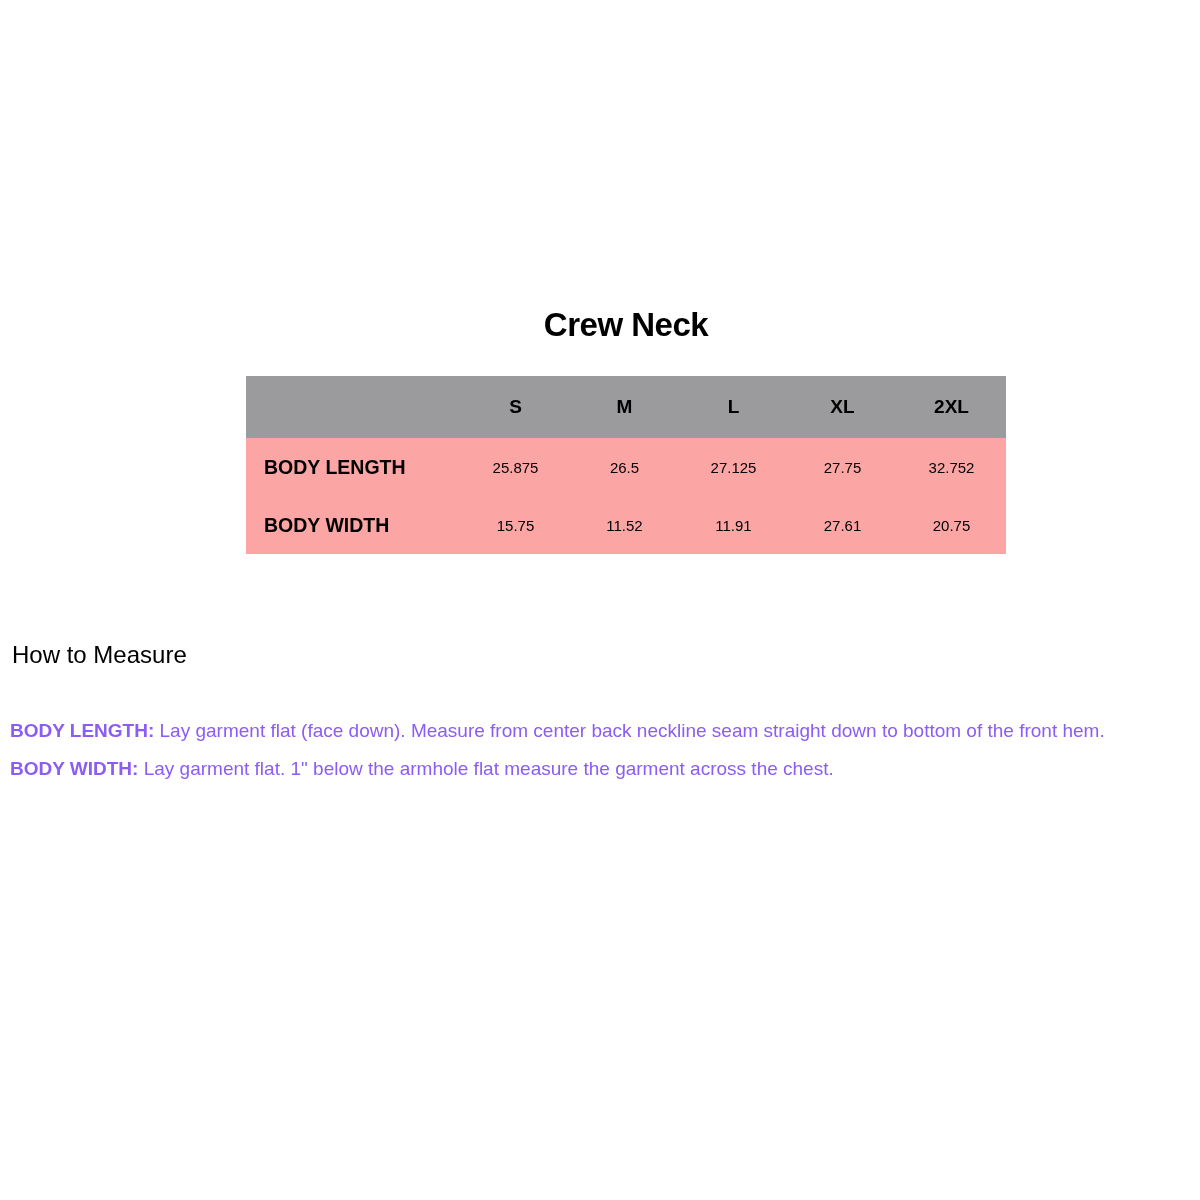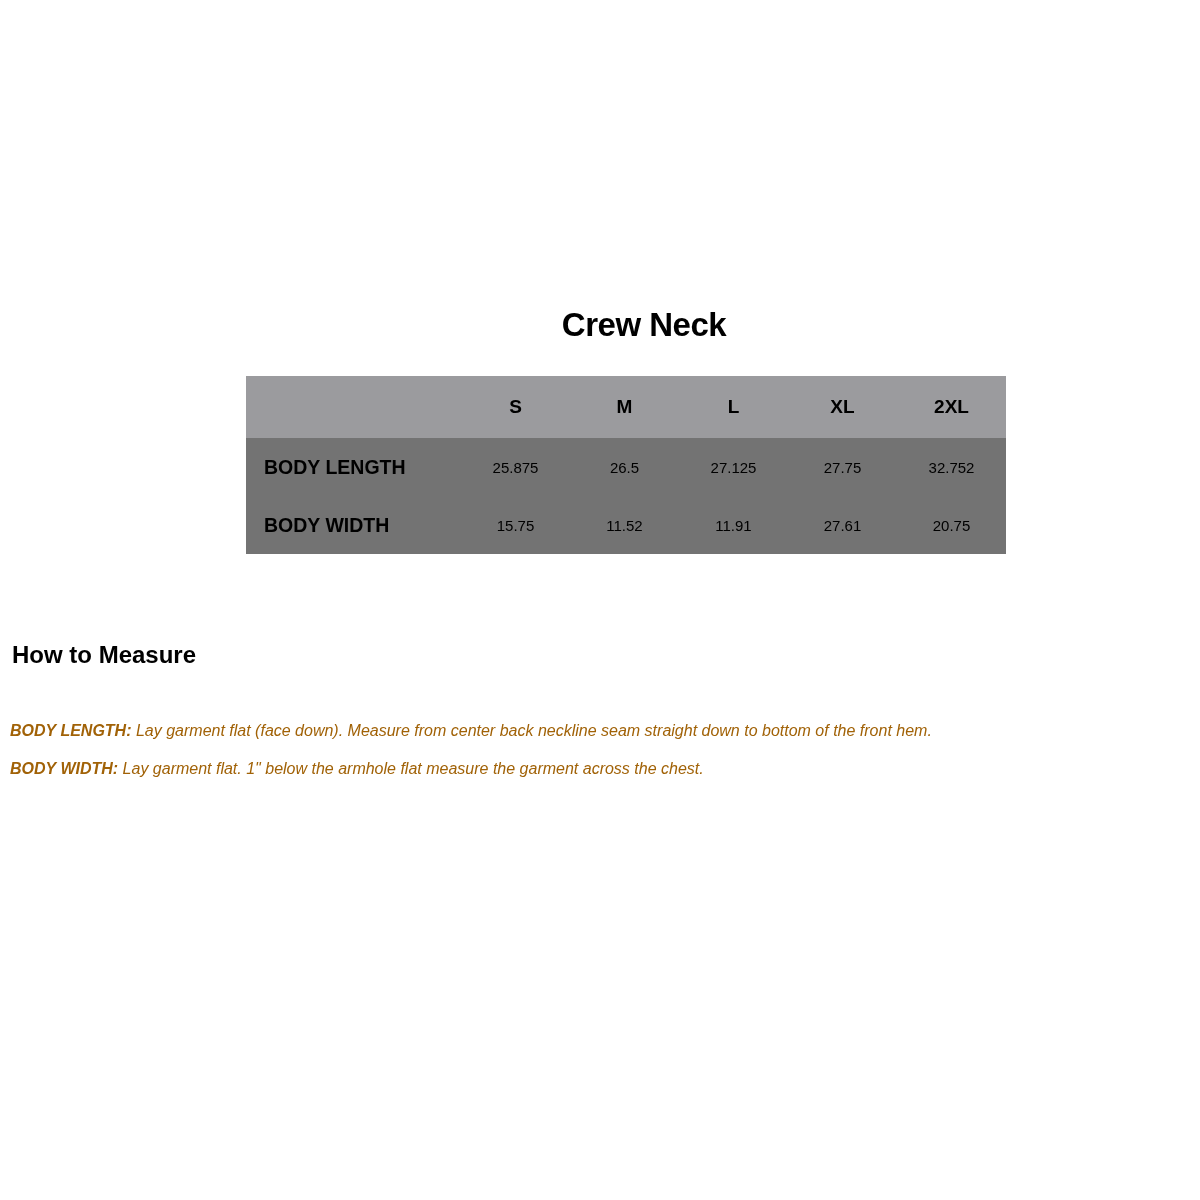--- a/index.html
+++ b/index.html
@@ -30,21 +30,21 @@
     top: 272px;
     font-size: 25px;
     font-weight: bold;
     letter-spacing: 0.2px;
     white-space: nowrap;
   }
 
   
   .table-title {
     position: absolute;
-    left: 264px;
+    left: 246px;
     top: 306px;
     width: 760px;
     text-align: center;
     font-size: 33px;
     font-weight: bold;
     letter-spacing: -0.5px;
   }
 
   
   .size-table {
@@ -69,21 +69,21 @@
     font-weight: bold;
     color: #000000;
     text-align: center;
     vertical-align: middle;
   }
   .size-table thead th.rowlabel-head {
     text-align: left;
     padding-left: 18px;
   }
   .size-table tbody tr {
-    background: #737373;
+    background: #fca5a5;
   }
   .size-table tbody td {
     height: 58px;
     font-size: 15px;
     text-align: center;
     vertical-align: middle;
     color: #000000;
   }
   .size-table tbody td.rowlabel {
     text-align: left;
@@ -93,32 +93,31 @@
   }
   .col-label { width: 215px; }
   .col-size  { width: 109px; }
 
   
   .measure-heading {
     position: absolute;
     left: 12px;
     top: 641px;
     font-size: 24px;
-    font-weight: bold;
+    font-weight: normal;
     white-space: nowrap;
   }
   .measure-body {
     position: absolute;
     left: 10px;
     top: 715px;
     width: 1182px;
-    font-size: 16px;
+    font-size: 19px;
     line-height: 32px;
-    color: #a16207;
-    font-style: italic;
+    color: #8b5cf6;
   }
   .measure-body p {
     margin: 0;
   }
   .measure-body .lead {
     font-weight: bold;
   }
   .measure-body .para-2 {
     margin-top: 6px;
   }

